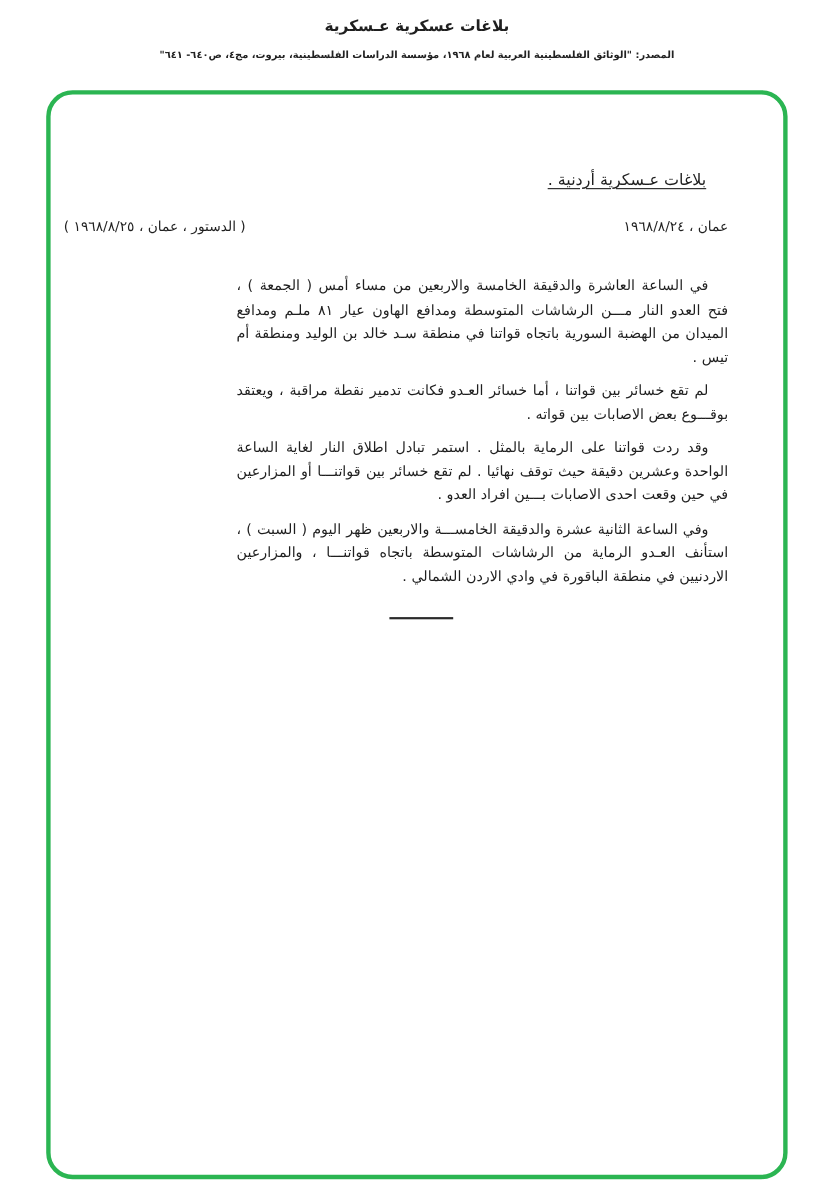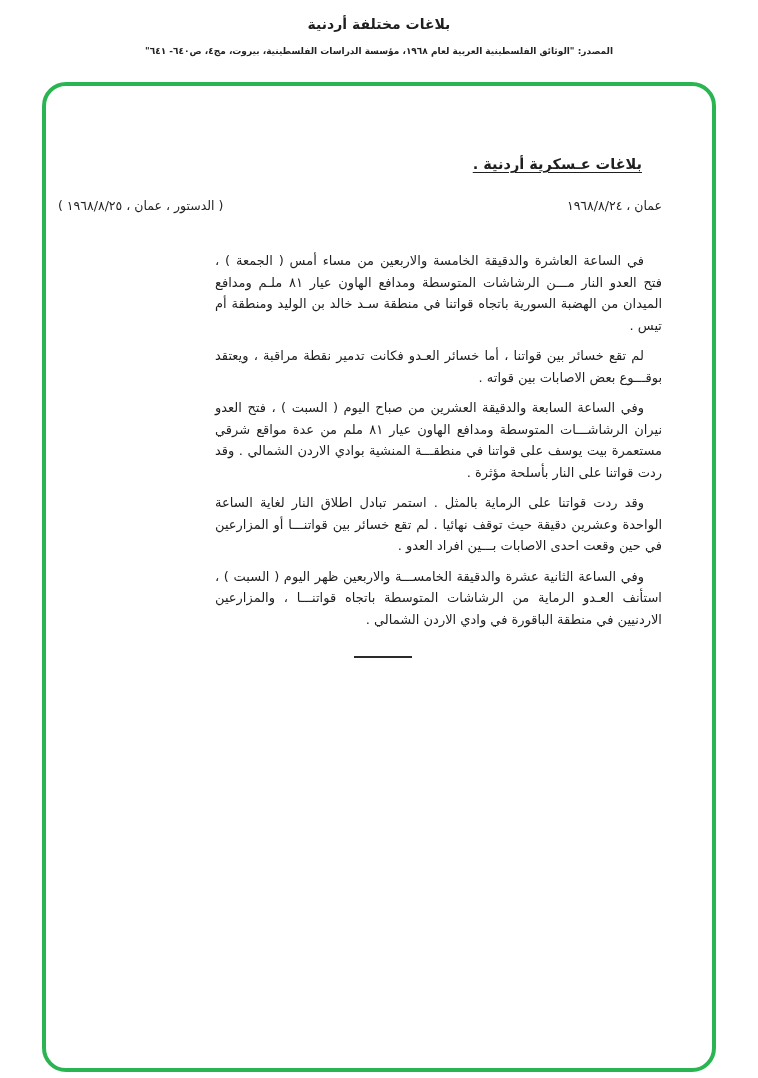--- a/index.html
+++ b/index.html
@@ -48,21 +48,21 @@
     width: 100%;
     height: 100%;
     direction: rtl;
   }
 
   .doc-title {
     position: absolute;
     top: 70px;
     right: 70px;
     font-size: 14.5px;
-    font-weight: bold;
+    font-weight: normal;
     text-decoration: underline;
     text-underline-offset: 3px;
   }
 
   .dateline {
     position: absolute;
     top: 112px;
     right: 50px;
     left: 12px;
     display: flex;
@@ -89,37 +89,36 @@
   .end-rule {
     width: 58px;
     border-top: 2px solid #2a2a2a;
     margin: 26px 250px 0 auto;
   }
 </style>
 </head>
 <body>
 
 <div class="top-header">
-  <div class="header-title">بلاغات مختلفة أردنية</div>
+  <div class="header-title">بلاغات عسكرية عـسكرية</div>
   <div class="source-line">المصدر: "الوثائق الفلسطينية العربية لعام ١٩٦٨، مؤسسة الدراسات الفلسطينية، بيروت، مج٤، ص٦٤٠- ٦٤١"</div>
 </div>
 
 <div class="doc-frame">
   <div class="doc-inner">
 
     <div class="doc-title">بلاغات عـسكرية أردنية .</div>
 
     <div class="dateline">
       <span>عمان ، ١٩٦٨/٨/٢٤</span>
       <span>( الدستور ، عمان ، ١٩٦٨/٨/٢٥ )</span>
     </div>
 
     <div class="body-col">
     <p class="para">في الساعة العاشرة والدقيقة الخامسة والاربعين من مساء أمس ( الجمعة ) ، فتح العدو النار مـــن الرشاشات المتوسطة ومدافع الهاون عيار ٨١ ملـم ومدافع الميدان من الهضبة السورية باتجاه قواتنا في منطقة سـد خالد بن الوليد ومنطقة أم تيس .</p>
         <p class="para">لم تقع خسائر بين قواتنا ، أما خسائر العـدو فكانت تدمير نقطة مراقبة ، ويعتقد بوقـــوع بعض الاصابات بين قواته .</p>
-        <p class="para">وفي الساعة السابعة والدقيقة العشرين من صباح اليوم ( السبت ) ، فتح العدو نيران الرشاشـــات المتوسطة ومدافع الهاون عيار ٨١ ملم من عدة مواقع شرقي مستعمرة بيت يوسف على قواتنا في منطقـــة المنشية بوادي الاردن الشمالي . وقد ردت قواتنا على النار بأسلحة مؤثرة .</p>
         <p class="para">وقد ردت قواتنا على الرماية بالمثل . استمر تبادل اطلاق النار لغاية الساعة الواحدة وعشرين دقيقة حيث توقف نهائيا . لم تقع خسائر بين قواتنـــا أو المزارعين في حين وقعت احدى الاصابات بـــين افراد العدو .</p>
         <p class="para">وفي الساعة الثانية عشرة والدقيقة الخامســـة والاربعين ظهر اليوم ( السبت ) ، استأنف العـدو الرماية من الرشاشات المتوسطة باتجاه قواتنـــا ، والمزارعين الاردنيين في منطقة الباقورة في وادي الاردن الشمالي .</p>
         <div class="end-rule"></div>
       </div>
 
   </div>
 </div>
 
 </body></html>

